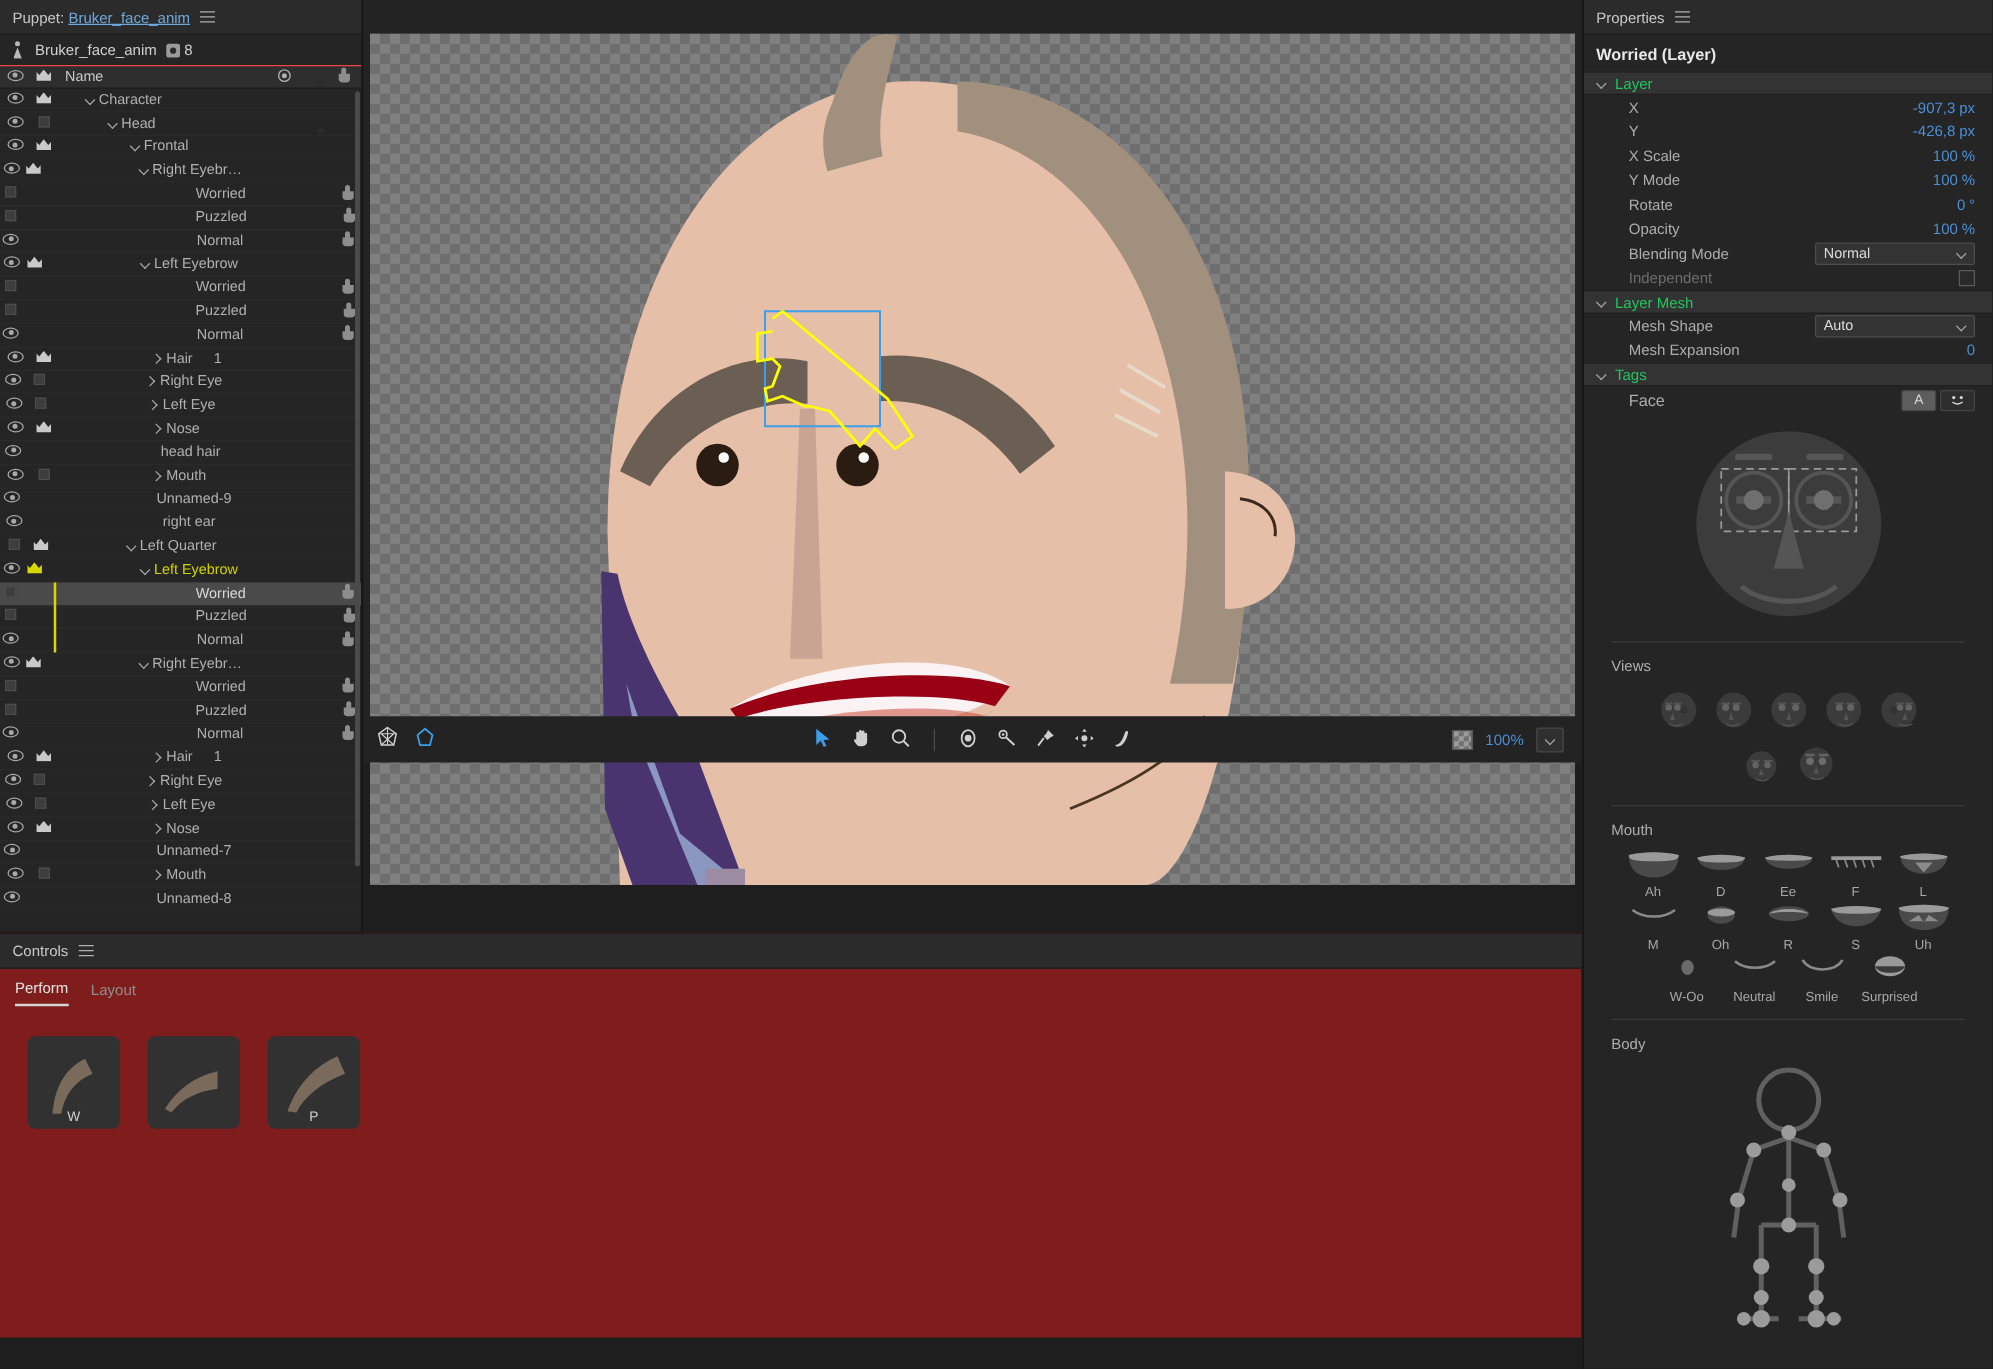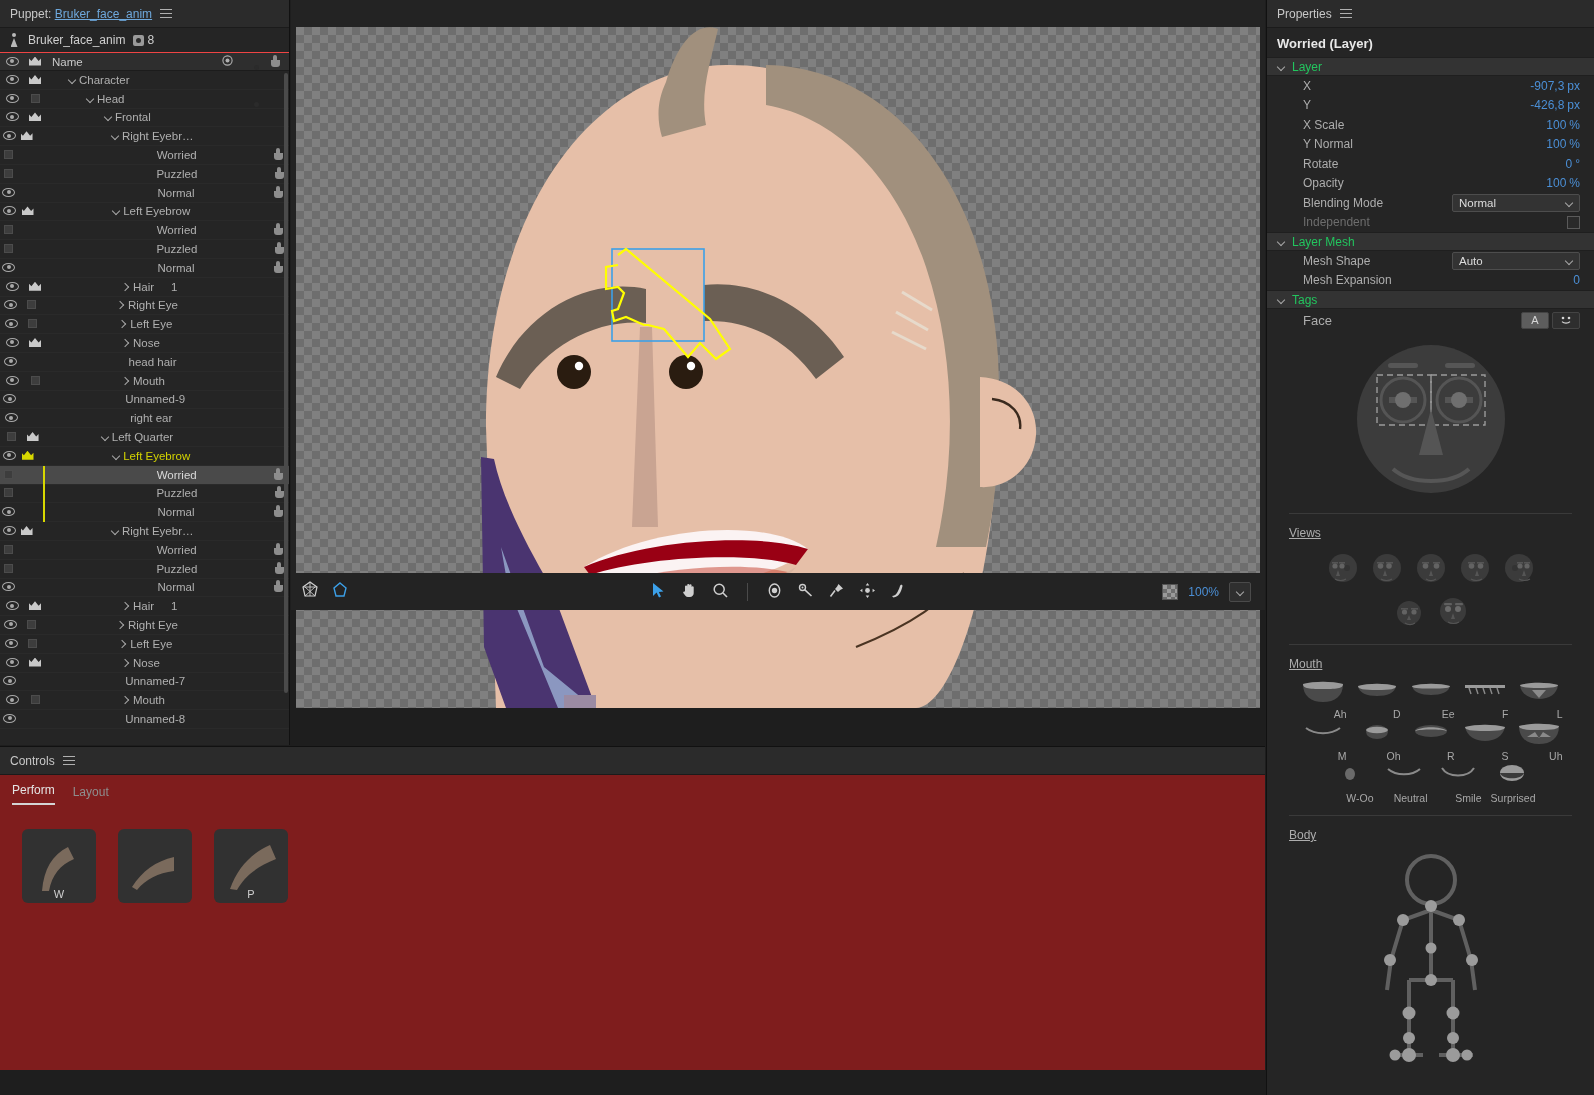--- a/index.html
+++ b/index.html
@@ -131,28 +131,28 @@
   .select{ width:128px; height:18px; background:#333; border:1px solid #4d4d4d; border-radius:2px;
      display:flex; align-items:center; padding:0 6px; color:#ddd; font-size:11.5px; justify-content:space-between;}
   .checkbox{ width:13px;height:13px; border:1px solid #5a5a5a; background:#2a2a2a;}
   .tag-row{ display:flex; align-items:center; height:22px; padding:0 14px 0 36px;}
   .tag-row .k{ flex:1; color:#adadad; font-size:13px;}
   .tagbtns{ display:flex; gap:3px;}
   .tagbtn{ width:28px;height:17px; background:#2e2e2e; border:1px solid #444; border-radius:2px;
      display:flex;align-items:center;justify-content:center; color:#d6d6d6; font-size:11px;}
   .tagbtn.on{ background:#5d5d5d;}
   .divider{ height:1px; background:#3a3a3a; margin:8px 22px;}
-  .grp-label{ padding:4px 0 4px 22px; color:#adadad; font-size:12px;text-decoration:underline;}
+  .grp-label{ padding:4px 0 4px 22px; color:#adadad; font-size:12px;}
   .face-art{ display:flex; justify-content:center; padding-top:2px;}
   .views-grid{ padding:4px 0 2px 0;}
   .views-row{ display:flex; justify-content:center; gap:10px; padding:3px 0;}
   .mouth-grid{ padding:4px 0 2px 0;}
   .mouth-row{ display:flex; justify-content:center; gap:6px; padding:1px 0;}
   .mouth-cell{ width:48px; text-align:center;}
-  .mouth-cell .mlbl{ font-size:10.5px; color:#a8a8a8; margin-top:1px;text-align:right;}
+  .mouth-cell .mlbl{ font-size:10.5px; color:#a8a8a8; margin-top:1px;}
   .body-art{ display:flex; justify-content:center; padding:4px 0;}
 </style>
 </head>
 <body>
 
 <div class="app">
 
   <div class="puppet-panel">
     <div class="panel-tabbar">
       <div class="panel-tab-title">
@@ -767,21 +767,21 @@
           <span class="k">Y</span>
           <span class="v">-426,8</span>
           <span class="unit">px</span>
         </div>
         <div class="prop-row">
           <span class="k">X Scale</span>
           <span class="v">100</span>
           <span class="unit">%</span>
         </div>
         <div class="prop-row">
-          <span class="k">Y Normal</span>
+          <span class="k">Y Mode</span>
           <span class="v">100</span>
           <span class="unit">%</span>
         </div>
         <div class="prop-row">
           <span class="k">Rotate</span>
           <span class="v">0</span>
           <span class="unit">°</span>
         </div>
         <div class="prop-row">
           <span class="k">Opacity</span>

